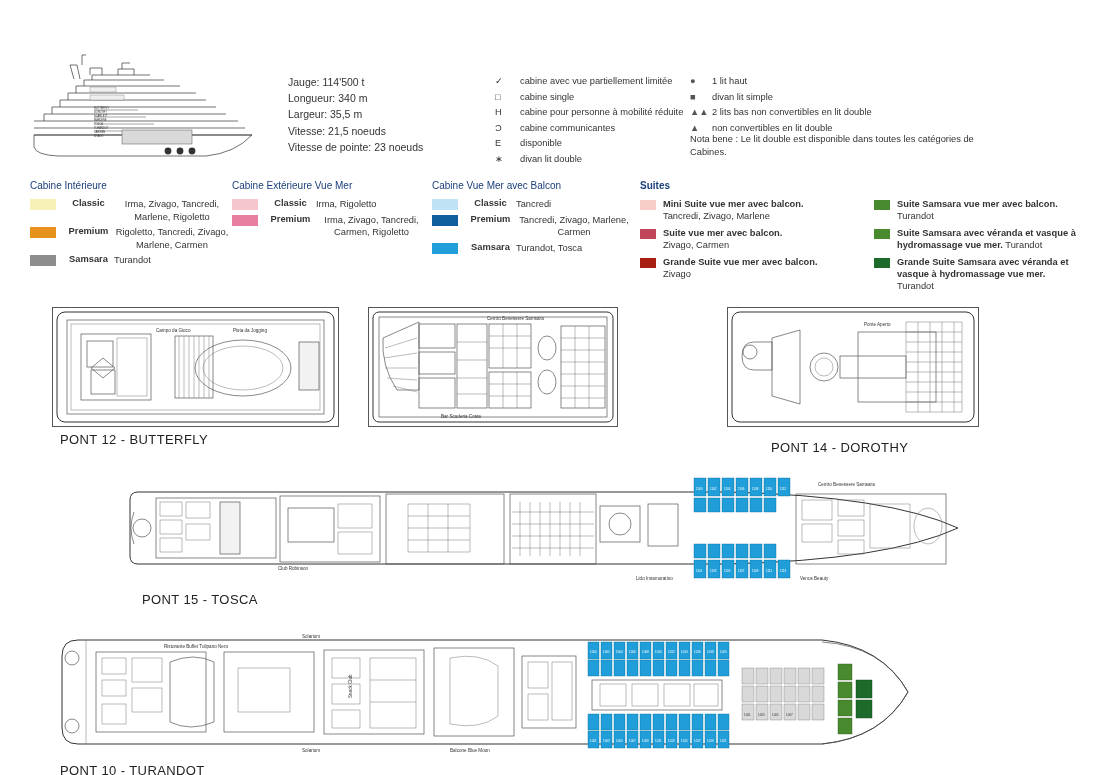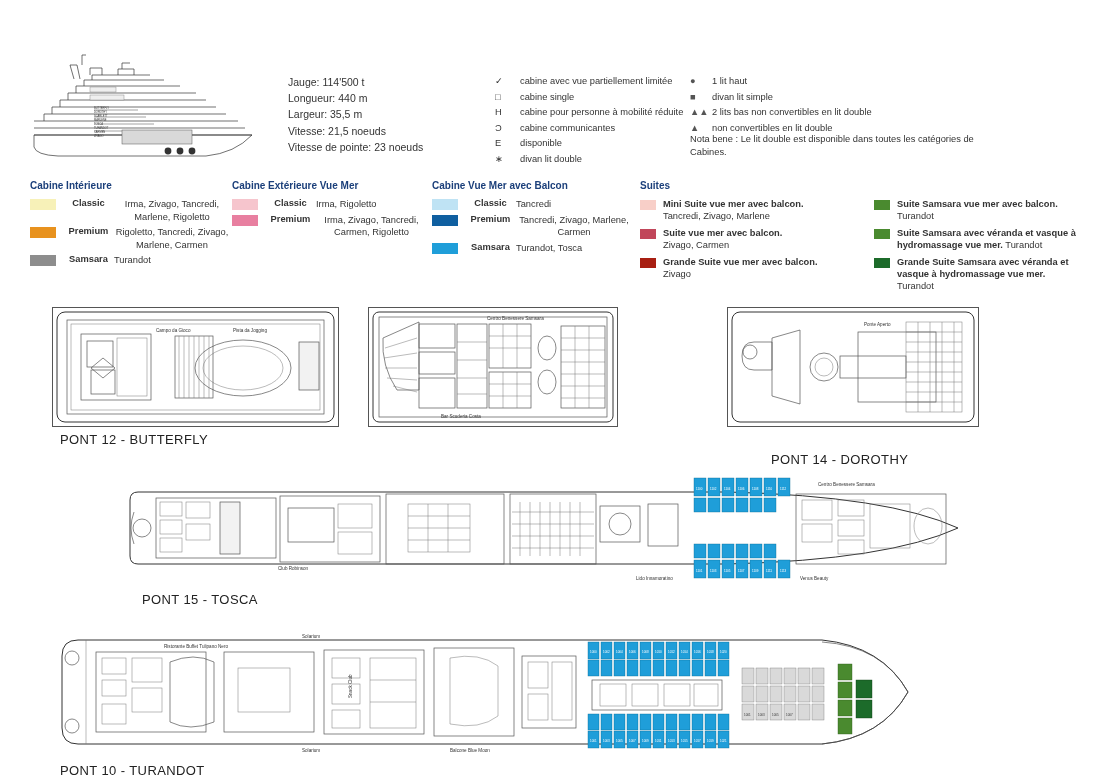--- a/index.html
+++ b/index.html
@@ -19,21 +19,21 @@
   #legend-symbols .row{display:flex;align-items:flex-start;height:15.6px;}
   #legend-symbols .sym{width:25px;flex:0 0 25px;text-align:left;color:#333;font-size:9.3px;}
 
   #legend-beds{left:690px;top:74px;font-size:9.3px;line-height:15.6px;color:#333;}
   #legend-beds .row{display:flex;align-items:flex-start;height:15.6px;}
   #legend-beds .sym{width:22px;flex:0 0 22px;text-align:left;font-size:9.3px;color:#555;}
   #nota{left:690px;top:133px;width:290px;font-size:9.3px;line-height:13px;color:#333;}
 
   
   .cat-block{position:absolute;font-size:9.3px;color:#333;}
-  .cat-title{font-weight:bold;color:#1b3f7a;font-size:10px;margin-bottom:7px;}
+  .cat-title{font-weight:normal;color:#1b3f7a;font-size:10px;margin-bottom:7px;}
   .cat-row{display:flex;align-items:flex-start;margin-bottom:3px;text-align:center;}
   .swatch{width:26px;height:11px;flex:0 0 26px;margin-top:1px;}
   .cat-name{width:58px;flex:0 0 58px;font-weight:bold;color:#333;padding-left:7px;box-sizing:border-box;}
   .cat-desc{line-height:12.6px;}
 
   
   #legend-suites{left:640px;top:180px;width:440px;font-size:9.3px;color:#333;}
   #legend-suites .cat-title{font-weight:bold;color:#1b3f7a;font-size:10px;margin-bottom:7px;}
   .suite-cols{display:flex;gap:29px;}
   .suite-col{width:205px;}
@@ -108,21 +108,21 @@
     <text x="64" y="90">TOSCA</text>
     <text x="64" y="94">TURANDOT</text>
     <text x="64" y="98">CARMEN</text>
     <text x="64" y="102">ZIVAGO</text>
   </g>
 </svg>
 </div>
 
 <div class="abs" id="specs">
   <div>Jauge: 114'500 t</div>
-  <div>Longueur: 440 m</div>
+  <div>Longueur: 340 m</div>
   <div>Largeur: 35,5 m</div>
   <div>Vitesse: 21,5 noeuds</div>
   <div>Vitesse de pointe: 23 noeuds</div>
 </div>
 
 <div class="abs" id="legend-symbols">
   <div class="row">
       <span class="sym">✓</span>
       <span>cabine avec vue partiellement limitée</span>
     </div>
@@ -364,21 +364,21 @@
     <line x1="178" y1="84" x2="234" y2="84"></line>
         <line x1="178" y1="94" x2="234" y2="94"></line>
     <line x1="190" y1="14" x2="190" y2="104"></line>
         <line x1="202" y1="14" x2="202" y2="104"></line>
     <line x1="214" y1="14" x2="214" y2="104"></line>
         <line x1="226" y1="14" x2="226" y2="104"></line>
   </g>
   <text class="lbl" x="136" y="18">Ponte Aperto</text>
 </svg>
 </div>
-<div class="deck-label" style="left:733px;top:452px;padding-left:38px;">PONT 14 - DOROTHY</div>
+<div class="deck-label" style="left:733px;top:440px;padding-left:38px;">PONT 14 - DOROTHY</div>
 
 <div class="abs" style="left:128px;top:468px;width:840px;height:120px;">
 <svg class="deckart" width="840" height="120" viewBox="0 0 840 120">
 
   <path d="M10 24 L600 24 Q760 28 830 60 Q760 92 600 96 L10 96 Q2 96 2 88 L2 32 Q2 24 10 24 Z" class="hull"></path>
 
   <path d="M6 44 q-6 16 0 32" class="rm"></path>
   <circle cx="14" cy="60" r="9" class="rm"></circle>
 
   <rect x="28" y="30" width="120" height="60" class="rm"></rect>

